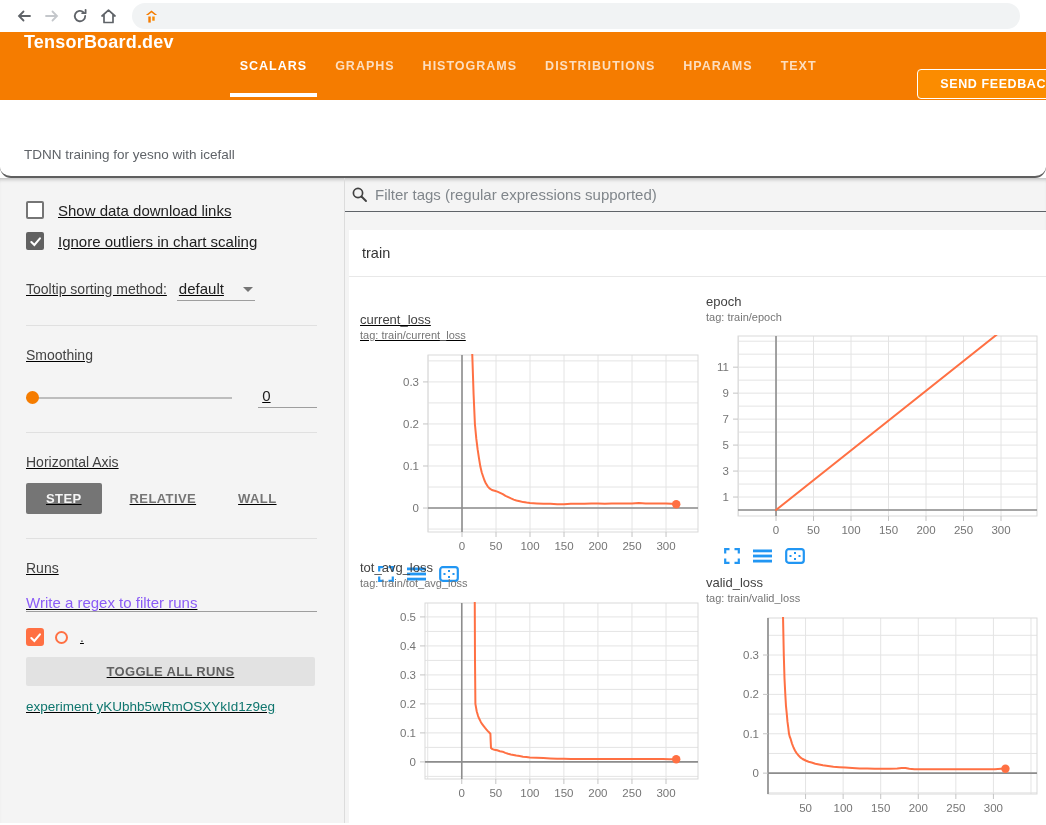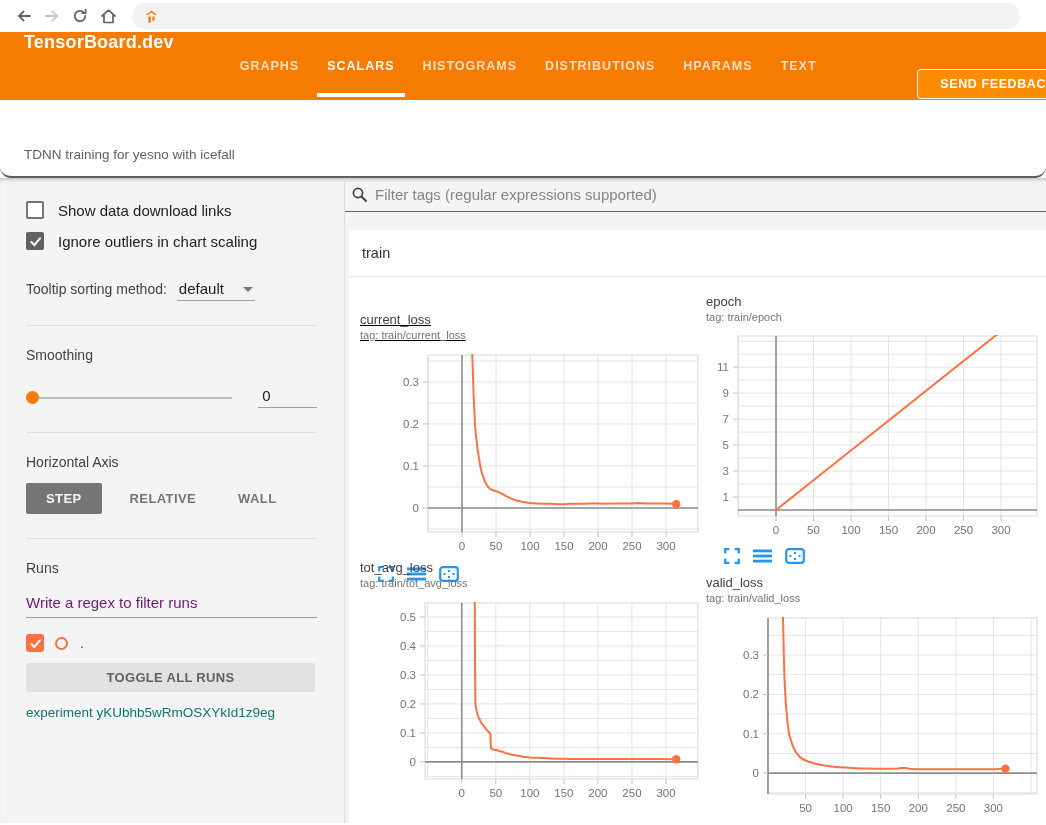--- a/index.html
+++ b/index.html
@@ -29,21 +29,21 @@
   
   .exp-bar { height:78px; background:#fff; display:flex; align-items:flex-end;
     border-bottom:2px solid #5f5f5f;border-radius:11px; }
   .exp-title { font-size:13.5px; color:#5f6368; margin:0 0 14px 24px; }
 
   
   .content { display:flex; height:645px; background:#f4f4f4;
     box-shadow: inset 0 4px 4px -3px rgba(0,0,0,.28); }
   .sidebar { width:345px; min-width:345px; border-right:1px solid #dcdcdc; padding:0 27px 0 26px;
     overflow:hidden; }
-  .sb-section { border-bottom:1px solid #e0e0e0; padding-bottom:24px; }
+  .sb-section { border-bottom:1px solid #e0e0e0; padding-bottom:24px;text-decoration:underline; }
   .sb-section:last-child { border-bottom:none; }
   .cb-row { display:flex; align-items:center; margin-top:13px; cursor:pointer; }
   .cb-row:first-child { margin-top:23px; }
   .cb-box { width:18px; height:18px; border:2px solid #757575; border-radius:2px; background:#fff;
     display:flex; align-items:center; justify-content:center; flex:none; }
   .cb-box.checked { background:#616161; border-color:#616161; }
   .cb-box.orange { background:#ff7043; border-color:#ff7043; border-radius:3px; }
   .cb-label { font-size:15px; color:#212121; margin-left:14px; }
   .tooltip-row { margin-top:30px; display:flex; align-items:baseline; }
   .tt-label { font-size:14px; color:#424242; }
@@ -55,22 +55,22 @@
   .slider-row { display:flex; align-items:center; margin-top:24px; }
   .slider-track { position:relative; width:207px; height:2px; background:#bdbdbd; }
   .slider-thumb { position:absolute; left:0px; top:-5.5px; width:13px; height:13px; border-radius:50%;
     background:#f57c00; cursor:pointer; }
   .slider-val { margin-left:26px; width:59px; border-bottom:1px solid #9e9e9e;
     font-size:15px; color:#212121; padding:0 0 3px 4px; }
   .axis-btns { display:flex; align-items:center; margin-top:13px; }
   .axis-btn { font-size:13px; letter-spacing:.4px; color:#757575; font-weight:bold;
     padding:8px 14px; border-radius:2px; cursor:pointer; margin-right:14px; }
   .axis-btn.active { background:#757575; color:#f5f5f5; padding:8px 20px; }
-  .regex-input { margin-top:18px; border-bottom:1px solid #9e9e9e; padding-bottom:6px;
-    font-size:15px; color:#701a75; cursor:text; }
+  .regex-input { margin-top:18px; border-bottom:1px solid #9e9e9e; 
+    font-size:15px; color:#8b5cf6; cursor:text; }
   .run-row { display:flex; align-items:center; margin-top:16px; }
   .run-circle { width:13px; height:13px; border:2.5px solid #ff7043; border-radius:50%; margin-left:11px; flex:none; }
   .run-name { font-size:14px; color:#424242; margin-left:12px; }
   .toggle-all-btn { margin-top:11px; width:289px; height:29px; background:#e2e2e2; border-radius:2px;
     display:flex; align-items:center; justify-content:center; font-size:13px; letter-spacing:.3px;
     color:#616161; font-weight:bold; cursor:pointer; }
   .exp-note { margin-top:13px; font-size:13.5px; color:#0f766e; }
 
   
   .main { flex:1; position:relative; overflow:hidden; }
@@ -121,22 +121,22 @@
           <rect x="4.6" y="8" width="2.6" height="6.5" fill="#f57c00"></rect>
           <rect x="8.8" y="8" width="2.6" height="4.5" fill="#fb8c00"></rect>
         </svg>
     </span>
   </div>
 </div>
 
 <div class="tb-header">
   <div class="tb-logo">TensorBoard.dev</div>
   <div class="tb-tabs">
+      <div class="tb-tab active">SCALARS</div>
       <div class="tb-tab">GRAPHS</div>
-      <div class="tb-tab active">SCALARS</div>
       <div class="tb-tab">HISTOGRAMS</div>
       <div class="tb-tab">DISTRIBUTIONS</div>
       <div class="tb-tab">HPARAMS</div>
       <div class="tb-tab">TEXT</div>
     </div>
   <div class="feedback-btn">SEND FEEDBACK</div>
 </div>
 
 <div class="exp-bar">
   <div class="exp-title">TDNN training for yesno with icefall</div>

